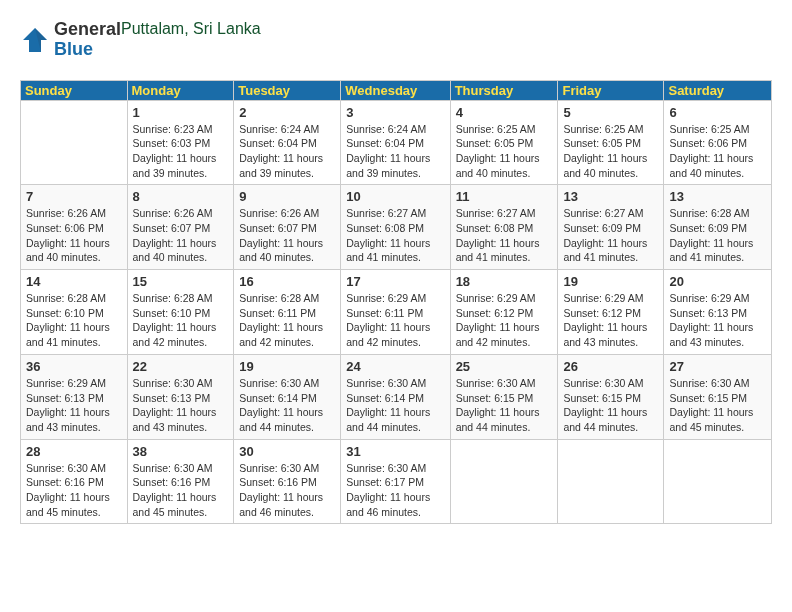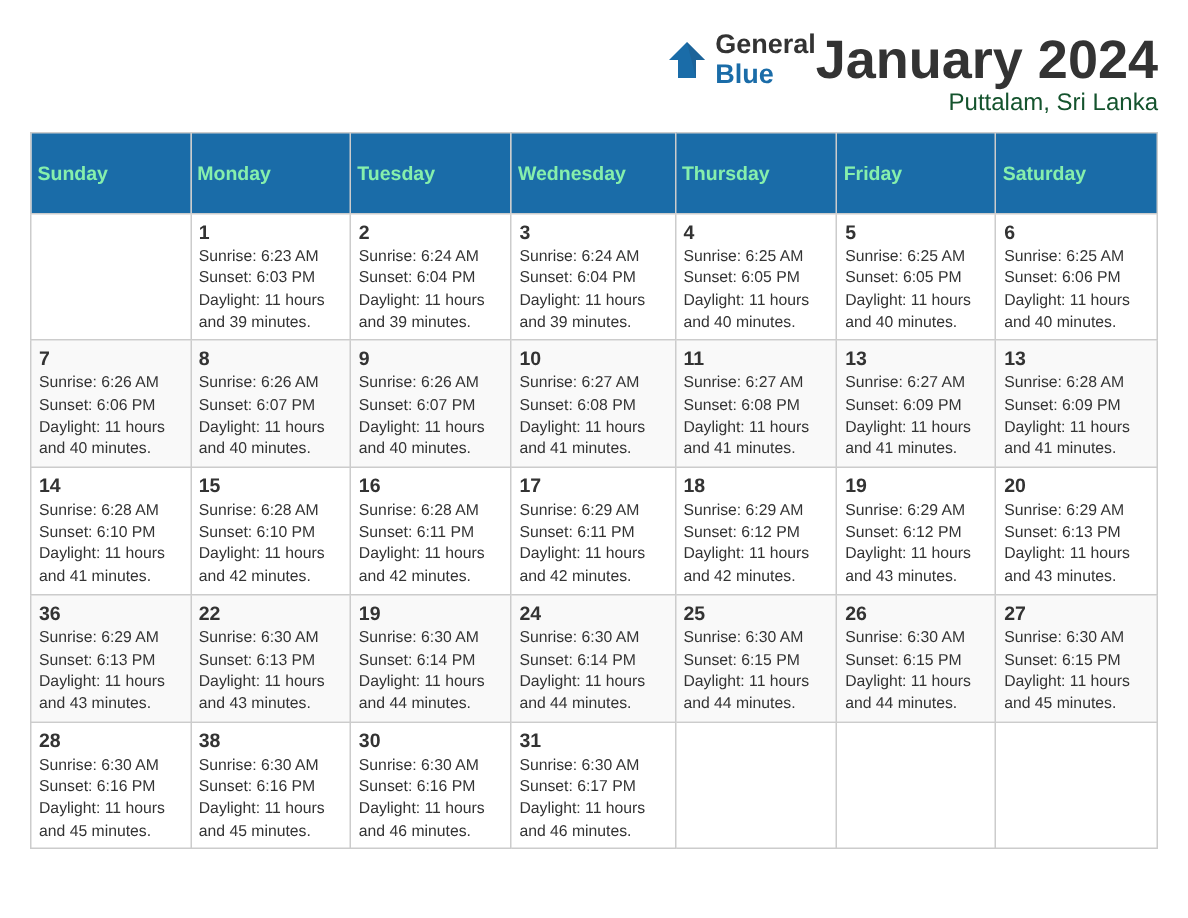--- a/index.html
+++ b/index.html
@@ -5,23 +5,23 @@
     * { box-sizing: border-box; margin: 0; padding: 0; }
     body {
       font-family: Arial, sans-serif;
       background: #fff;
       width: 792px;
       min-height: 612px;
       padding: 20px;
     }
     .header {
       display: flex;
-      justify-content: flex-end;
+      justify-content: flex-start;
       align-items: flex-start;
-      margin-bottom: 10px;
+      margin-bottom: 20px;
     }
     .logo {
       display: flex;
       align-items: center;
     }
     .logo-text {
       display: flex;
       flex-direction: column;
       line-height: 1.1;
     }
@@ -53,22 +53,22 @@
       font-size: 16px;
       color: #14532d;
     }
     table {
       width: 100%;
       border-collapse: collapse;
       font-size: 11px;
     }
     thead th {
       background-color: #1a6ca8;
-      color: #86efac;
-      padding: 19px 4px;
+      color: #fde047;
+      padding: 2px 4px;
       text-align: left;
       font-size: 13px;
       font-weight: bold;
       border: 1px solid #ccc;
     }
     tbody td {
       border: 1px solid #ccc;
       vertical-align: top;
       padding: 4px 5px;
       width: 113px;
@@ -102,21 +102,20 @@
     <svg class="logo-icon" viewBox="0 0 40 40">
       <polygon points="20,4 36,20 28,20 28,36 12,36 12,20 4,20" fill="#1a6ca8"></polygon>
       <polygon points="20,4 36,20 28,20 28,36" fill="#1e5a8a" opacity="0.5"></polygon>
     </svg>
     <div class="logo-text">
       <span class="logo-general">General</span>
       <span class="logo-blue">Blue</span>
     </div>
   </div>
   <div class="title-block">
-    <div class="title-month">January 2024</div>
     <div class="title-location">Puttalam, Sri Lanka</div>
   </div>
 </div>
 
 <table>
   <thead>
     <tr>
       <th>Sunday</th>
       <th>Monday</th>
       <th>Tuesday</th>

